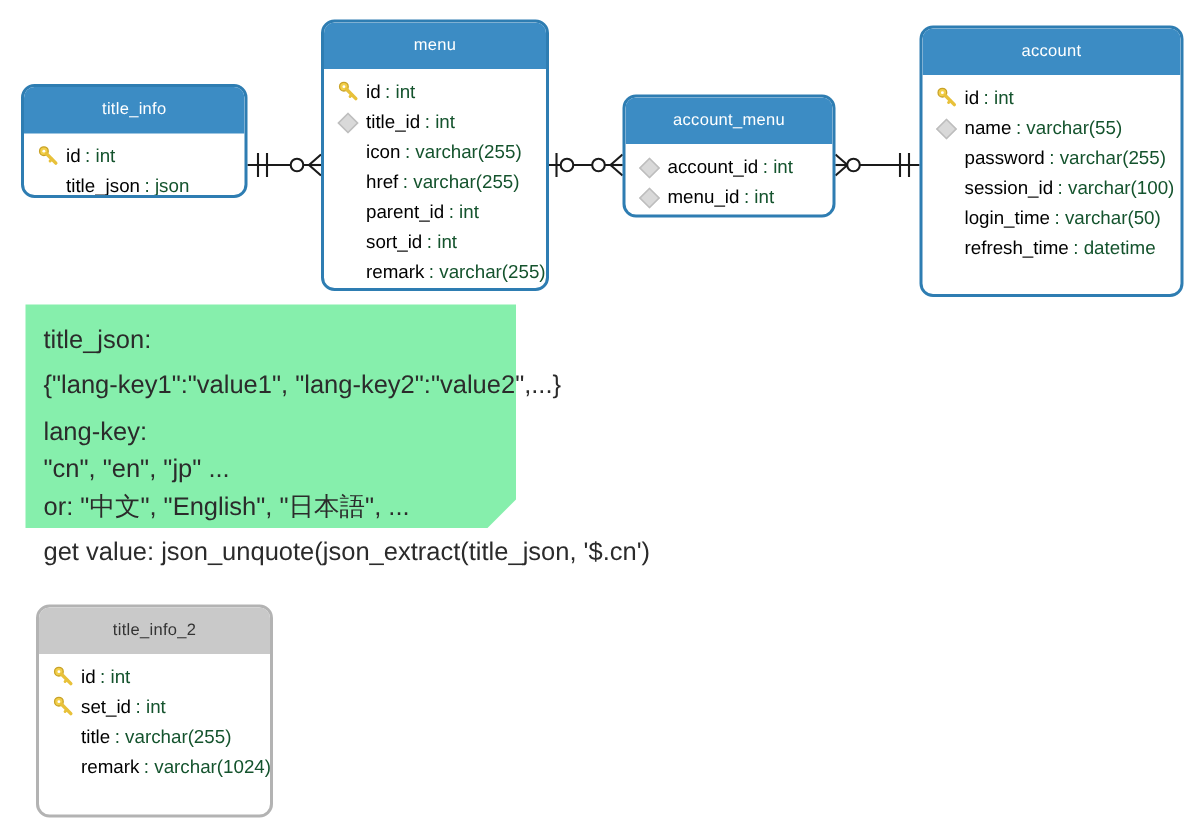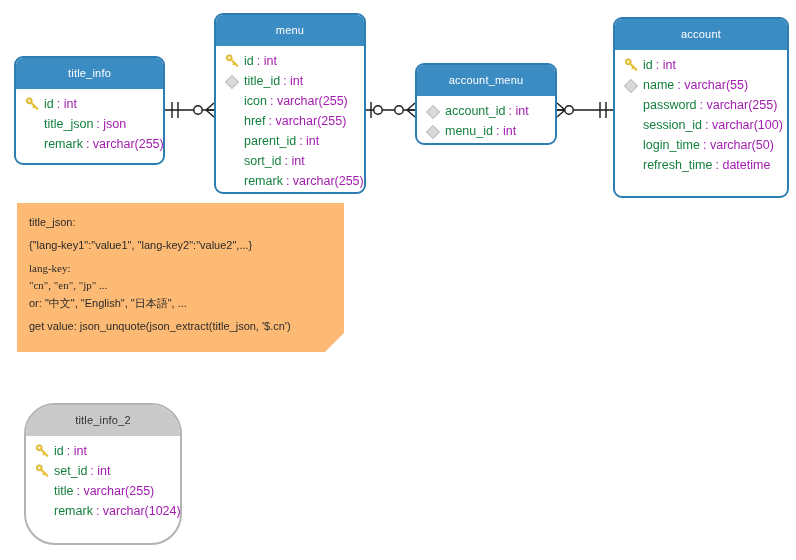--- a/index.html
+++ b/index.html
@@ -28,21 +28,20 @@
   .entity {
     position: absolute;
     box-sizing: border-box;
     border: 2px solid #2e7db2;
     border-radius: 9px;
     background: #ffffff;
     overflow: hidden;
   }
   .entity.gray {
     border-color: #b3b3b3;
-    border-radius: 31px;
   }
   .entity-header {
     height: 31px;
     line-height: 31px;
     background: #3c8cc4;
     color: #ffffff;
     text-align: center;
     font-size: 11px;
     letter-spacing: .2px;
   }
@@ -62,24 +61,24 @@
     white-space: nowrap;
   }
   .attr-icon {
     width: 18px;
     height: 16px;
     flex: 0 0 18px;
     margin-right: 2px;
     position: relative;
   }
   .attr-name {
-    color: #15803d;
+    color: #000000;
   }
   .attr-type {
-    color: #a21caf;
+    color: #14532d;
     margin-left: 3px;
   }
 
   
   .key-glyph {
     position: absolute;
     left: 1px;
     top: 1px;
     width: 15px;
     height: 14px;
@@ -93,35 +92,34 @@
     height: 8px;
     background: #d9d9d9;
     border: 1px solid #bdbdbd;
     transform: rotate(45deg);
   }
 
   
   .note {
     position: absolute;
     box-sizing: border-box;
-    background: #fdba74;
+    background: #86efac;
     color: #2b2b2b;
-    font-size: 11px;
+    font-size: 17px;
     line-height: 1.25;
   }
   .note-inner {
     padding: 13px 12px 10px 12px;
   }
   .note-line {
     margin: 0 0 9px 0;
     white-space: nowrap;
   }
   .note-line.tight {
     margin-bottom: 4px;
-    font-family: Liberation Serif, serif;
   }
   .note-fold {
     position: absolute;
     right: 0;
     bottom: 0;
     width: 0;
     height: 0;
     border-left: 19px solid transparent;
     border-bottom: 19px solid #ffffff;
   }
@@ -175,21 +173,21 @@
         <line x1="565" y1="110" x2="557" y2="110"></line>
         <circle cx="569" cy="110" r="4.2" fill="#ffffff"></circle>
 
         <line x1="600" y1="102" x2="600" y2="118"></line>
         <line x1="606" y1="102" x2="606" y2="118"></line>
       </g>
 
     </g>
   </svg>
 
-  <div class="entity" style="left:14px; top:56px; width:151px; height:109px;">
+  <div class="entity" style="left:14px; top:56px; width:151px; height:76px;">
     <div class="entity-header">title_info</div>
     <div class="entity-body">
 
       <div class="attr">
         <span class="attr-icon">
           <svg class="key-glyph" viewBox="0 0 16 16">
             <circle cx="4.3" cy="4.3" r="3.3" fill="#f2cf4a" stroke="#c9a227" stroke-width="1"></circle>
             <circle cx="4.3" cy="4.3" r="1.1" fill="#ffffff"></circle>
             <path d="M6.3 6.3 L13.4 13.4" stroke="#e8c13a" stroke-width="2.6" stroke-linecap="round"></path>
             <path d="M10.4 10.4 L9.0 11.8" stroke="#e8c13a" stroke-width="2.2" stroke-linecap="round"></path>

